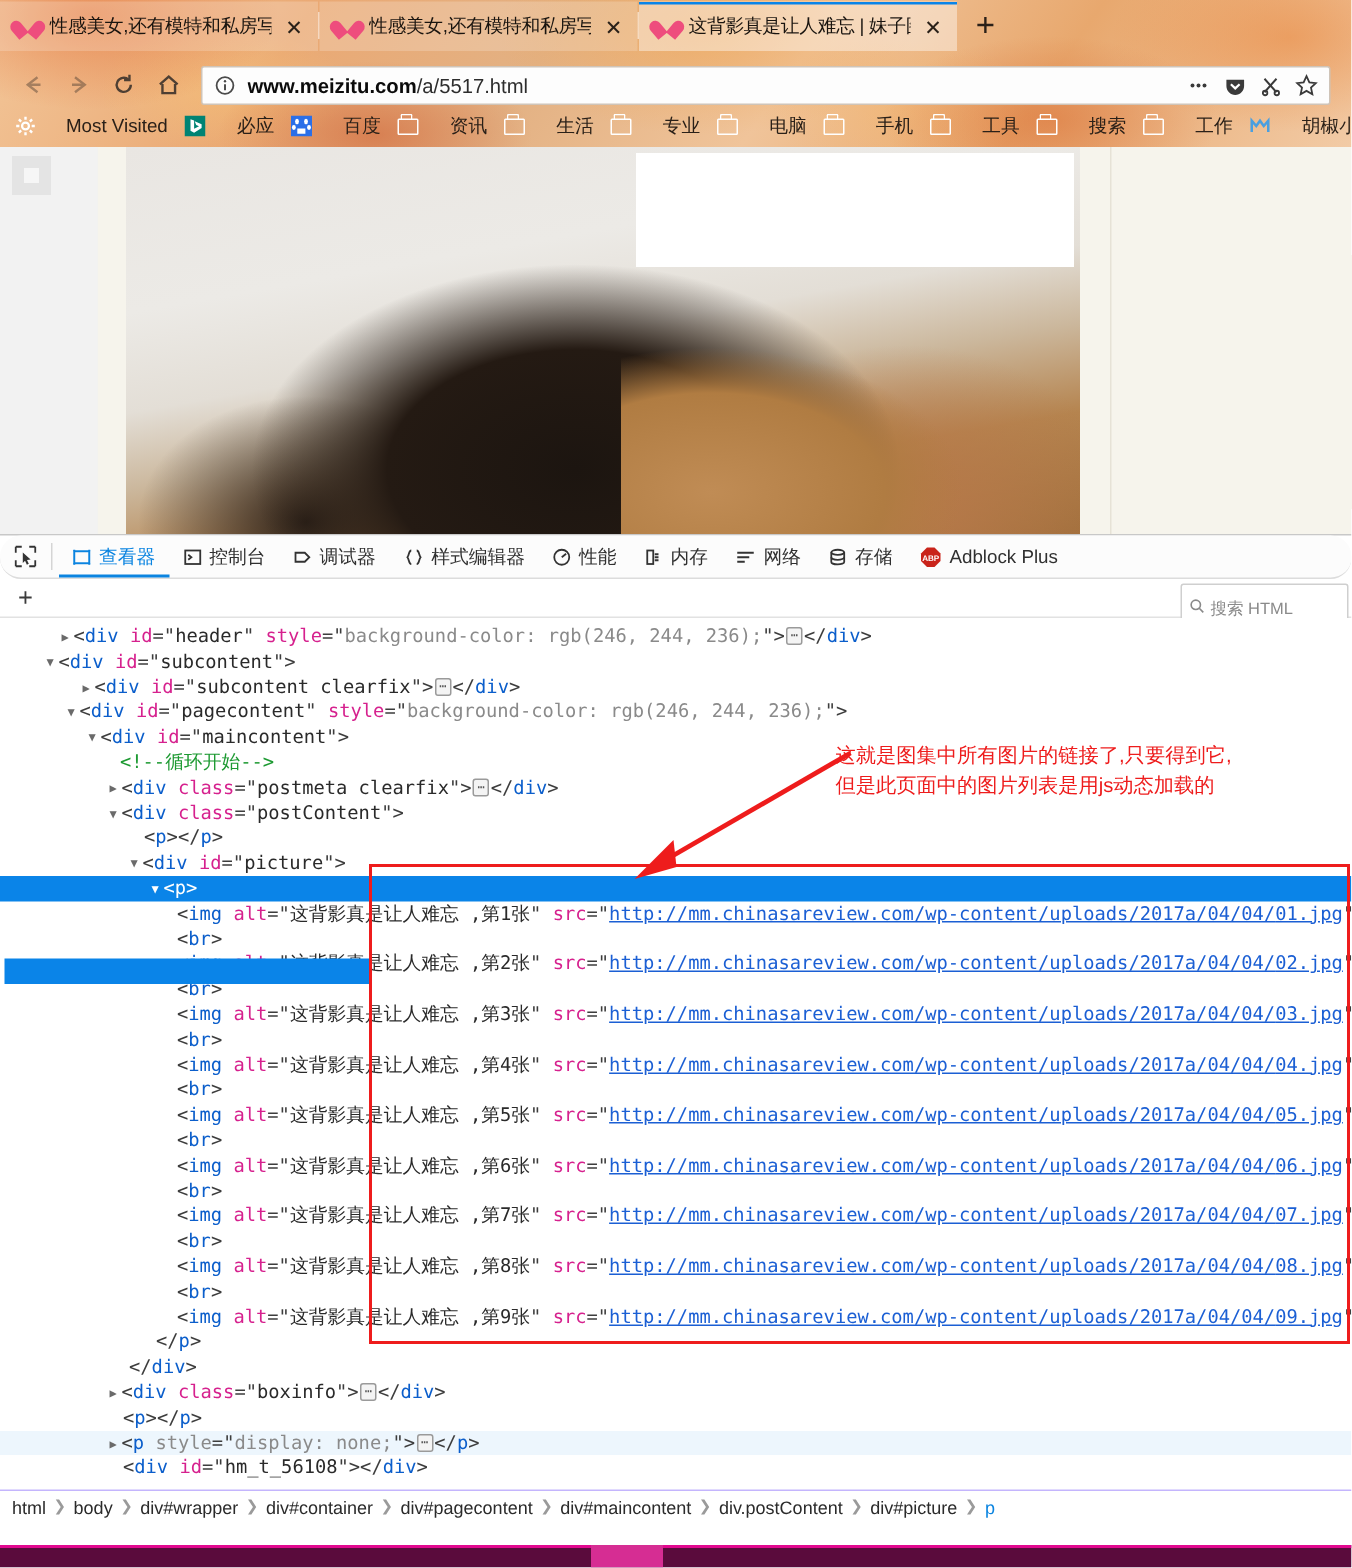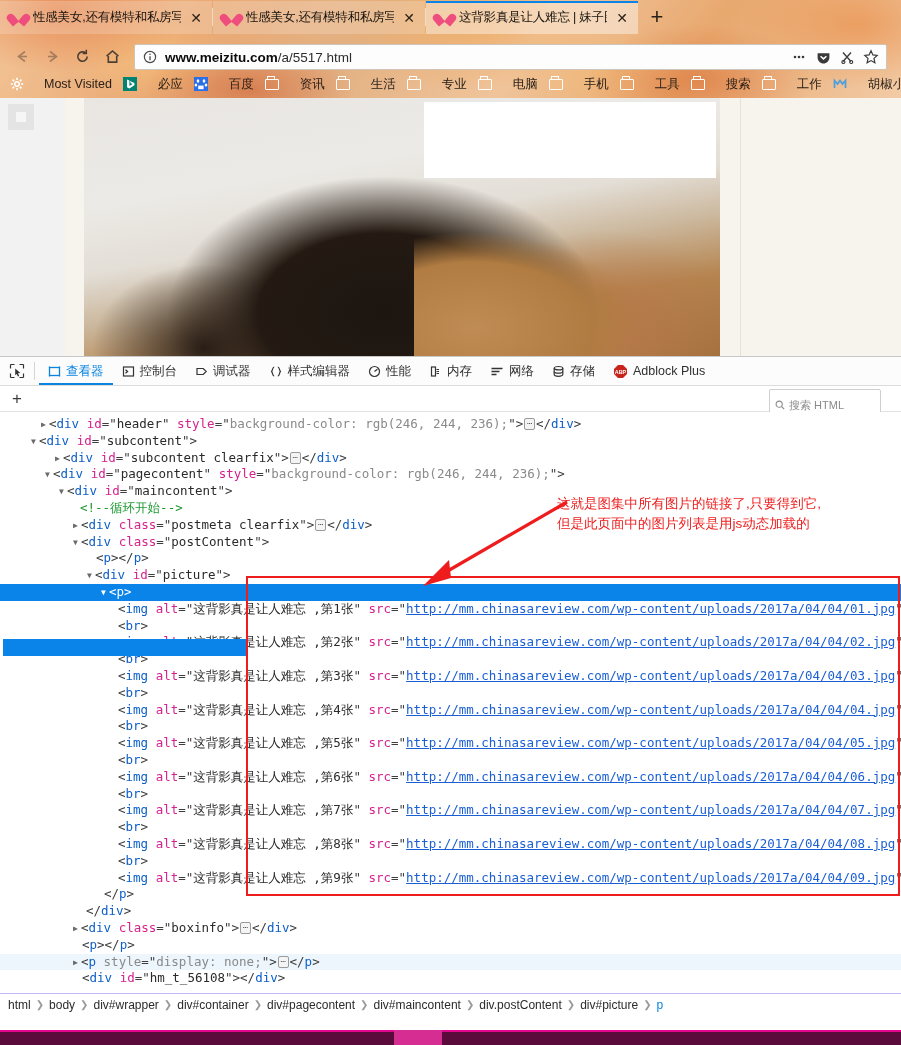--- a/index.html
+++ b/index.html
@@ -89,31 +89,31 @@
   #photo-shoulder {
     position:absolute; left:330px; top:120px; width:330px; height:140px;
     background: radial-gradient(ellipse 210px 120px at 60px 110px, #c08c55 0%, #b07c42 55%, rgba(176,124,66,0) 80%);
   }
   #white-overlay-box { position:absolute; left:424px; top:4px; width:292px; height:76px; background:#fff; }
 
   
   #devtools { position:absolute; left:0; top:356px; width:901px; height:674px; background:#fff; border-top:1px solid #c8c8c8; }
   #devtools-pink-edge { position:absolute; left:0; top:356px; width:3px; height:674px; background:#e1088f; }
 
-  #dt-toolbar { position:relative; height:29px; display:flex; align-items:center; background:#fcfcfc; border-bottom:1px solid #dcdcdc; padding-left:4px; }
+  #dt-toolbar { position:relative; height:29px; display:flex; align-items:center; background:#fcfcfc; border-bottom:1px solid #dcdcdc; padding-left:4px;border-radius:14px; }
   .dt-picker { width:26px; height:22px; display:flex; align-items:center; justify-content:center; }
   .dt-divider { width:1px; height:18px; background:#d5d5d5; margin:0 4px; }
   .dt-tab { display:flex; align-items:center; gap:5px; padding:0 9px; height:28px; font-size:12.5px; color:#303030; white-space:nowrap; }
   .dt-tab.active { color:#0b84e0; box-shadow: inset 0 -2px 0 #0b84e0; }
   .dt-tab .gly { font-size:12px; line-height:1; display:flex; align-items:center; }
 
   #dt-subbar { position:relative; height:26px; display:flex; align-items:center; background:#fff; border-bottom:1px solid #e2e2e2; }
   #dt-add { width:34px; height:25px; display:flex; align-items:center; justify-content:center; font-size:17px; color:#3b3b3b; font-weight:300; }
   #dt-search-box {
-    position:absolute; right:20px; top:3px; width:112px; height:19px; background:#fff;
+    position:absolute; right:2px; top:3px; width:112px; height:19px; background:#fff;
     border:1px solid #cfcfcf; border-radius:2px; display:flex; align-items:center; gap:4px; padding:15px 5px;
   }
   #dt-search-box .ph { font-size:11px; color:#8a8a8a; white-space:nowrap; }
 
   
   #markup-view {
     position:relative; height:590px; overflow:hidden; background:#fff;
     font-family: "DejaVu Sans Mono", "Liberation Mono", monospace;
     font-size: 12.5px; line-height: 16.8px; padding-top:4px;
   }

